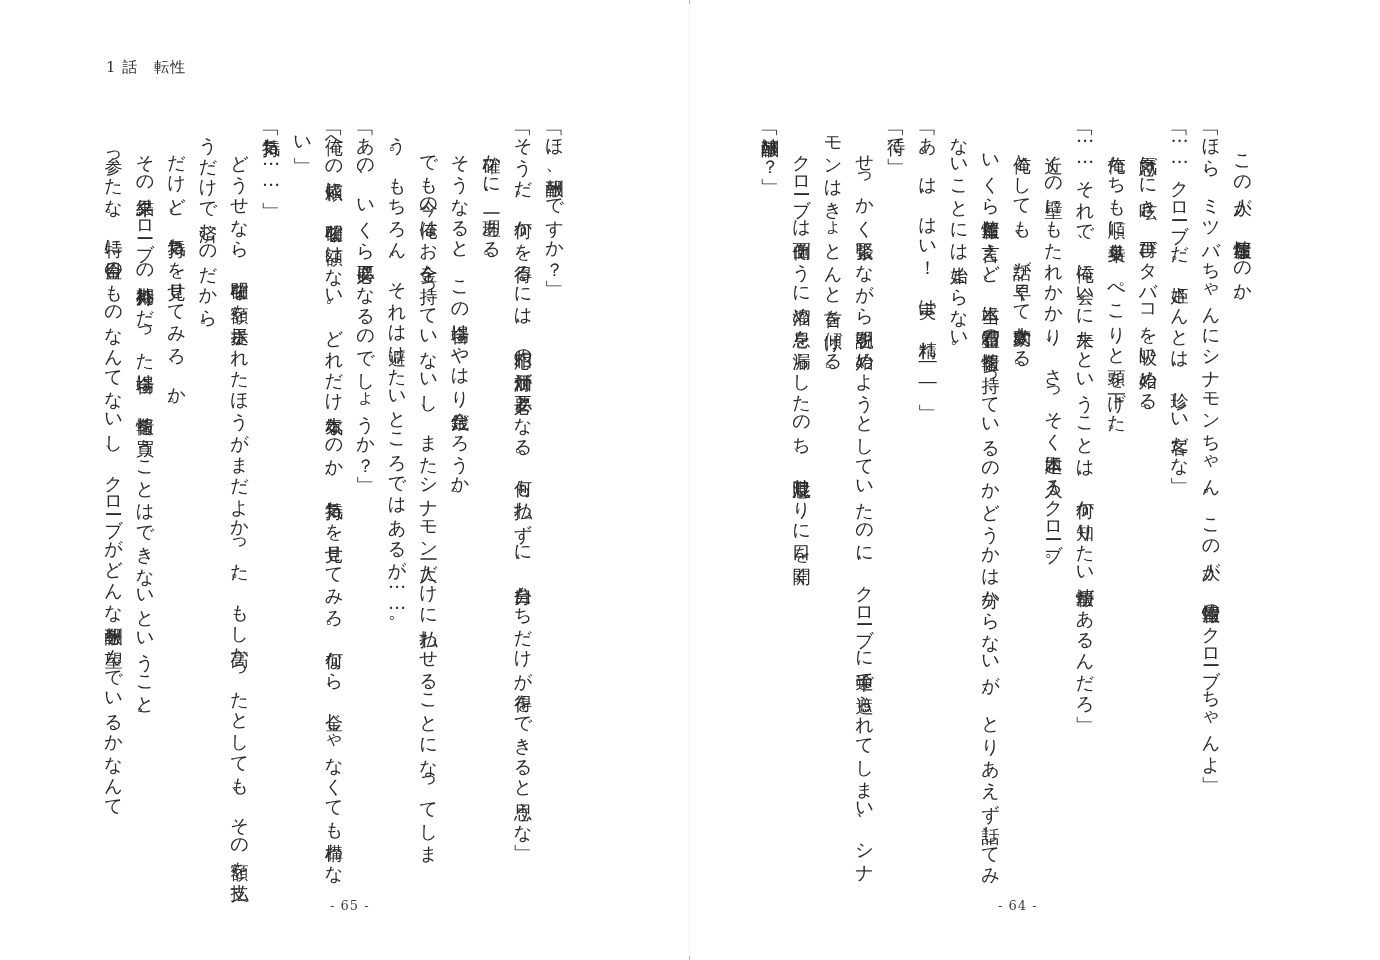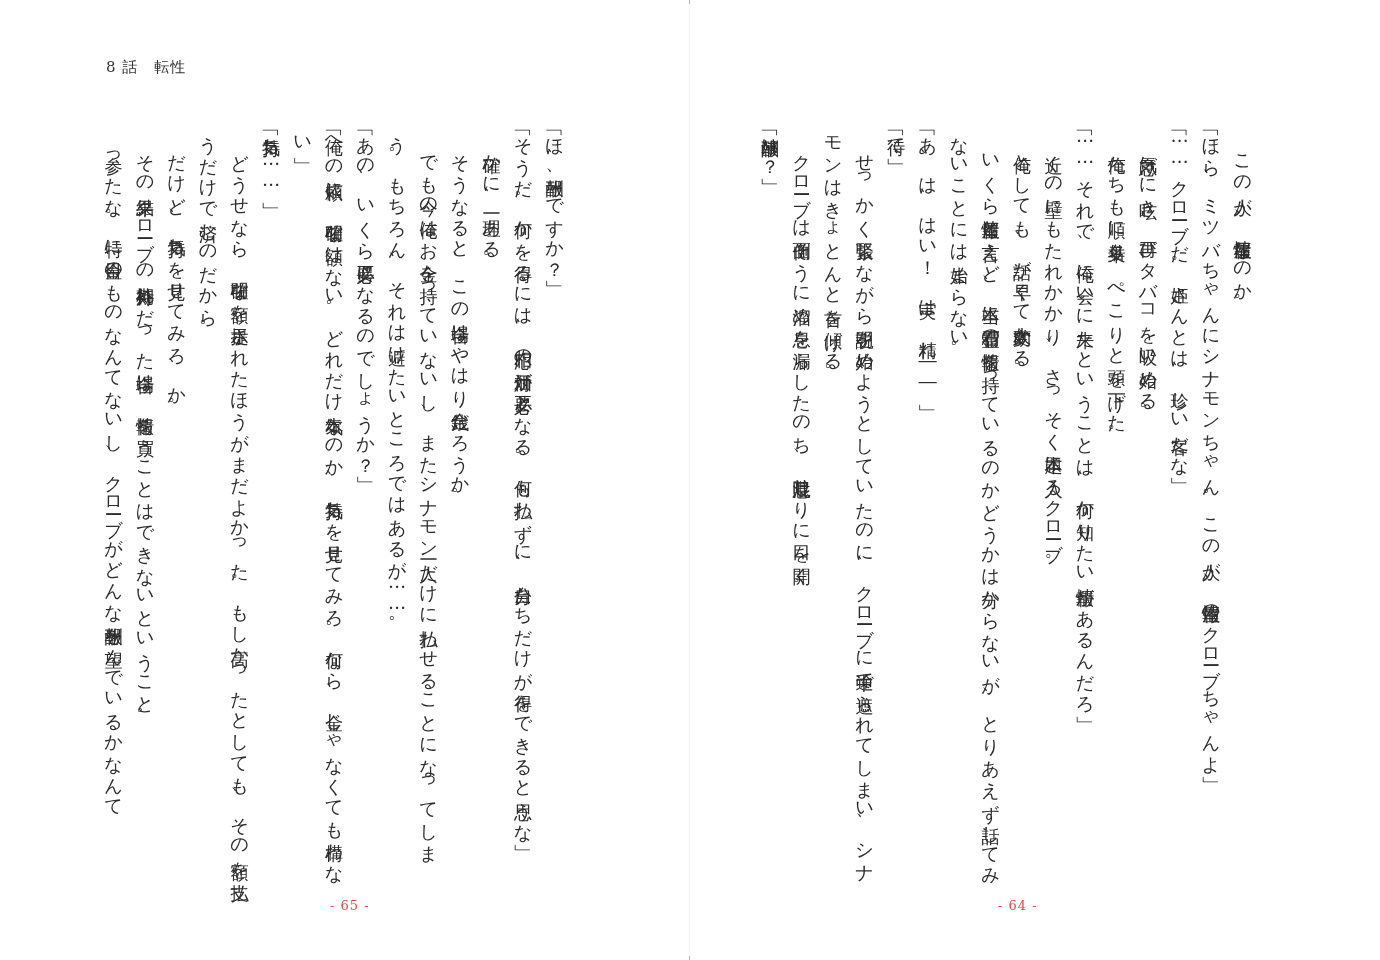--- a/index.html
+++ b/index.html
@@ -82,34 +82,34 @@
     display: block;
     margin: 0;
     white-space: normal;
   }
   .para.indent { text-indent: 1em; }
 
   .folio {
     position: absolute;
     top: 898px;
     font-size: 13px;
-    color: #ef4444;
+    color: #404040;
     white-space: pre;
     letter-spacing: 1px;
   }
   .page-left .folio { left: 330px; }
   .page-right .folio { left: 308px; }
 </style>
 </head>
 <body>
 
 <div class="spread">
 
   <div class="page page-left">
-    <div class="running-head">8 話　転性</div>
+    <div class="running-head">1 話　転性</div>
 
     <div class="text-block">
       <p class="para">「ほ、報酬、ですか？」</p>
       <p class="para">「そうだ。何かを得るには、相応の対価が必要となる。何も払わずに、自分たちだけが得をできると思うな」</p>
       <p class="para indent">確かに、一理ある。</p>
       <p class="para indent">そうなると、この場合はやはり金銭だろうか。</p>
       <p class="para indent">でも今の俺はお金を持っていないし、またシナモン一人だけに払わせることになってしまう。もちろん、それは避けたいところではあるが……。</p>
       <p class="para">「あの、いくら必要になるのでしょうか？」</p>
       <p class="para">「俺への依頼に、明確な額はない。どれだけ本気なのか、気持ちを見せてみろ。何なら、金じゃなくても構わない」</p>
       <p class="para">「気持ち……」</p>

